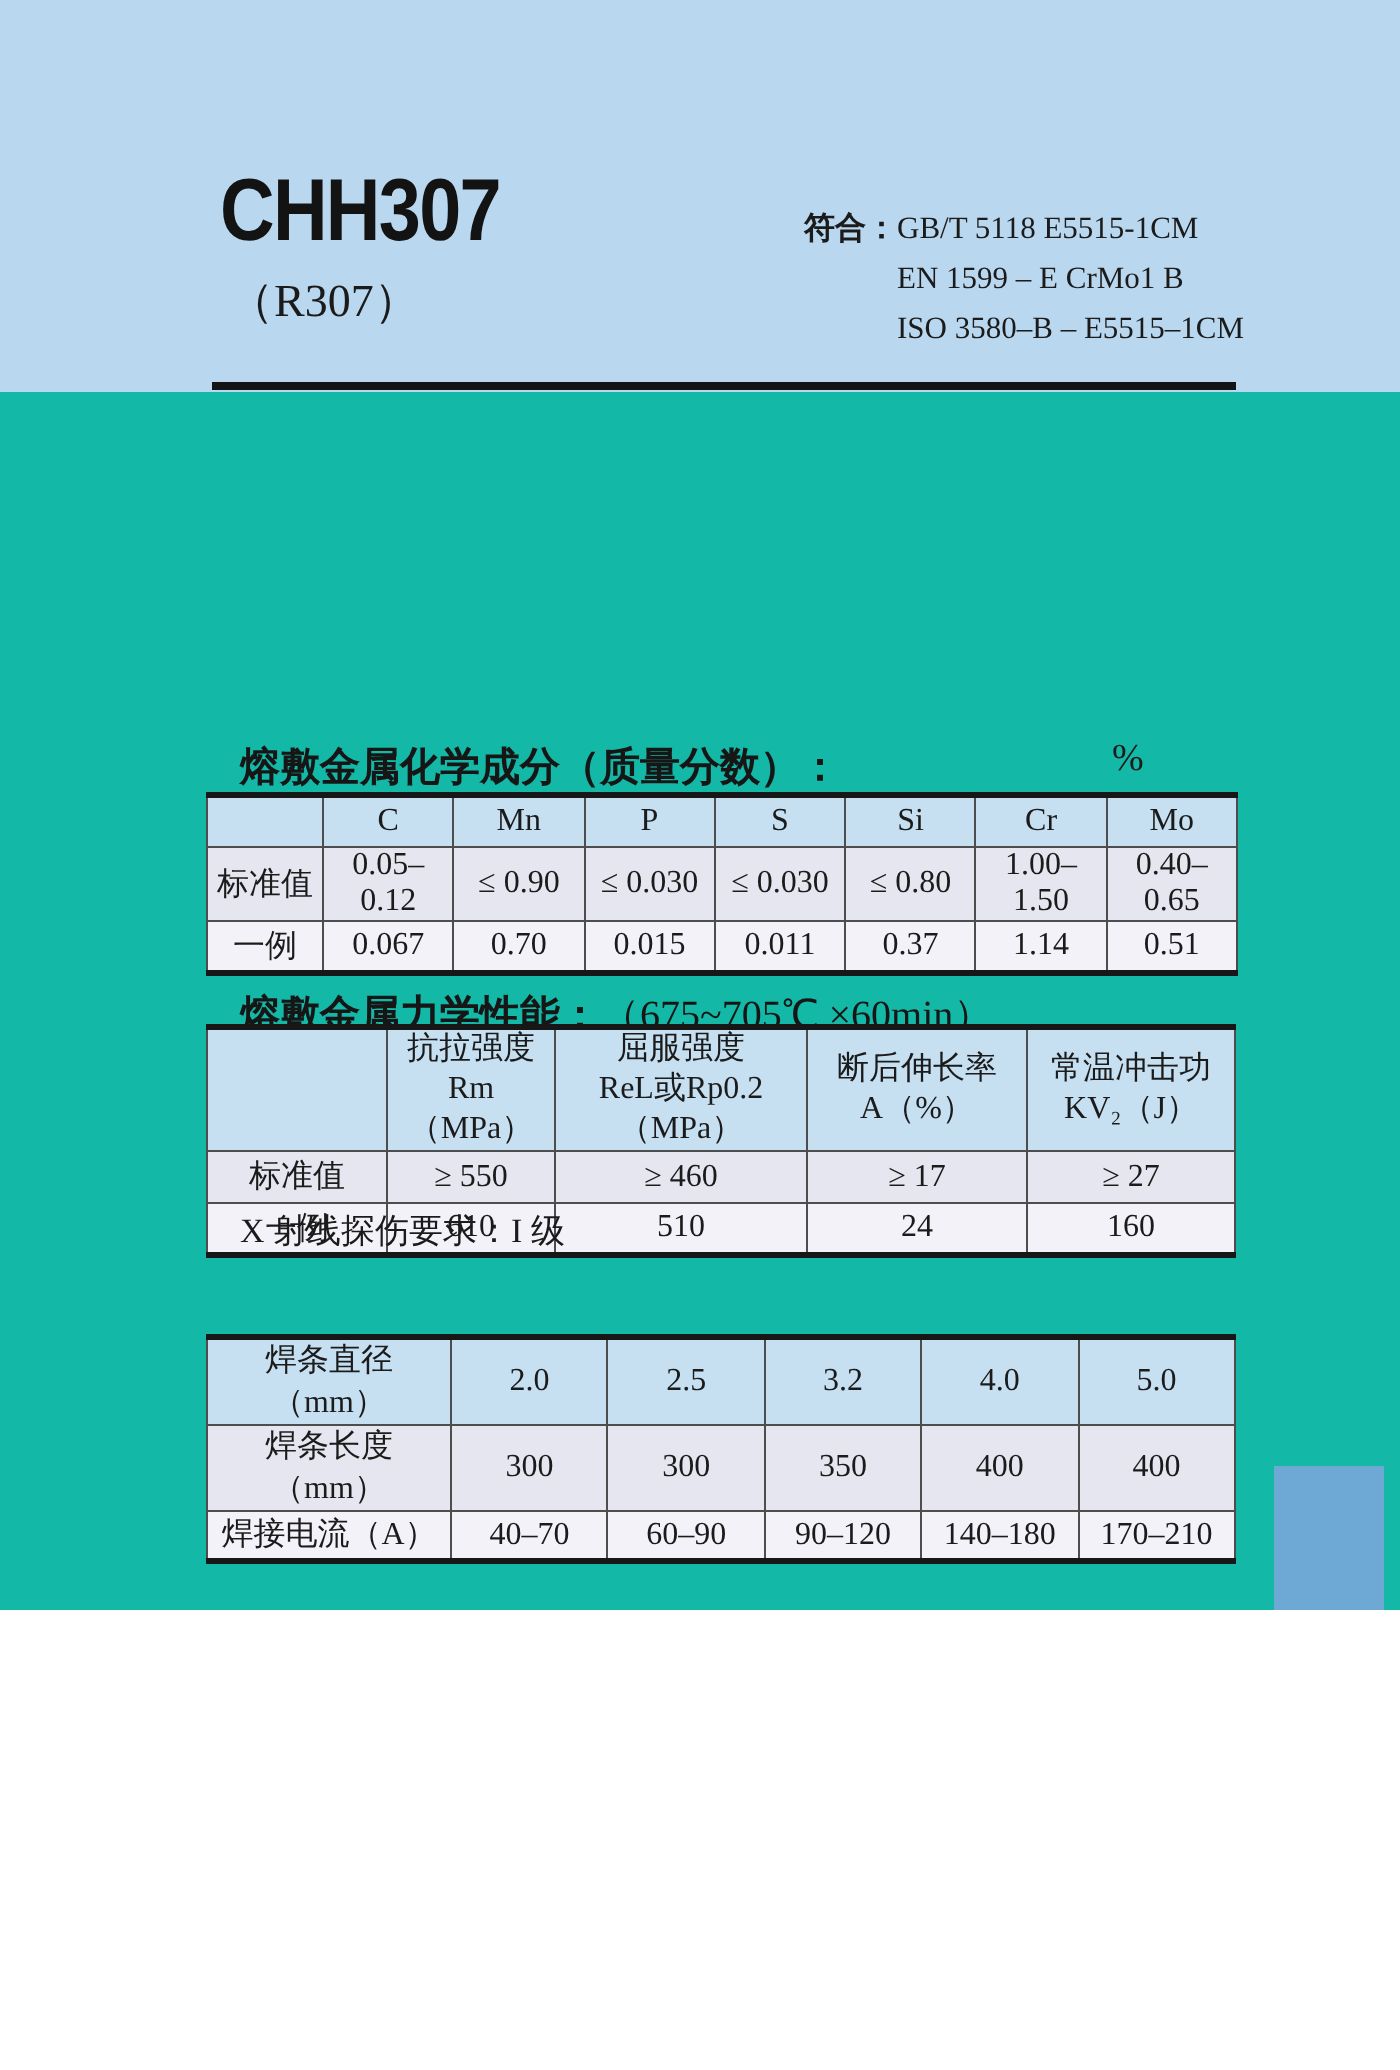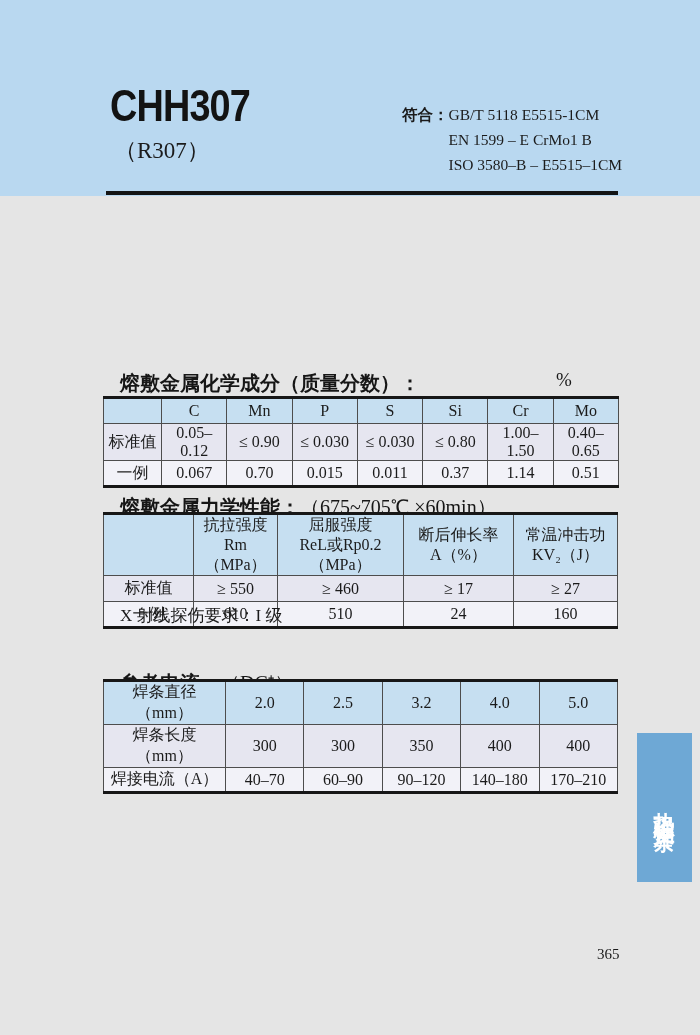--- a/index.html
+++ b/index.html
@@ -1,20 +1,20 @@
 <!DOCTYPE html>
 <html><head>
 <meta charset="utf-8">
 <style>
   html,body { margin:0; padding:0; }
   .page {
     position: relative;
     width: 700px;
-    height: 1035px;
-    background: #e5e5e5;
+    height: 805px;
+    background: #14b8a6;
     overflow: hidden;
     font-family: "Liberation Serif", serif;
     color: #1b1b1b;
   }
   
   .header {
     position: absolute;
     left: 0; top: 0;
     width: 700px; height: 196px;
     background: #b9d8f0;
@@ -108,21 +108,21 @@
   }
   .th-blue { background: #c6dff1; }
   .row-a td { background: #e6e6f0; }
   .row-b td { background: #f2f2f8; }
   .th-multi { white-space: pre-line; line-height: 20px; font-size: 15.5px; }
   #chem-table  { left: 103px; top: 396px; width: 516px; }
   #chem-table tr { height: 26px; }
   #mech-table  { left: 103px; top: 512px; width: 515px; }
   #mech-table tr { height: 26px; }
   #mech-table tr.hdr { height: 44px; margin-left: 48px; }
-  #cur-table   { left: 103px; top: 667px; width: 515px; margin-top: 12px; }
+  #cur-table   { left: 103px; top: 667px; width: 515px; }
   #cur-table tr { height: 25px; }
   .note-line {
     position: absolute;
     left: 120px;
     font-size: 17px;
     white-space: nowrap;
   }
   
   .notes {
     position: absolute;

